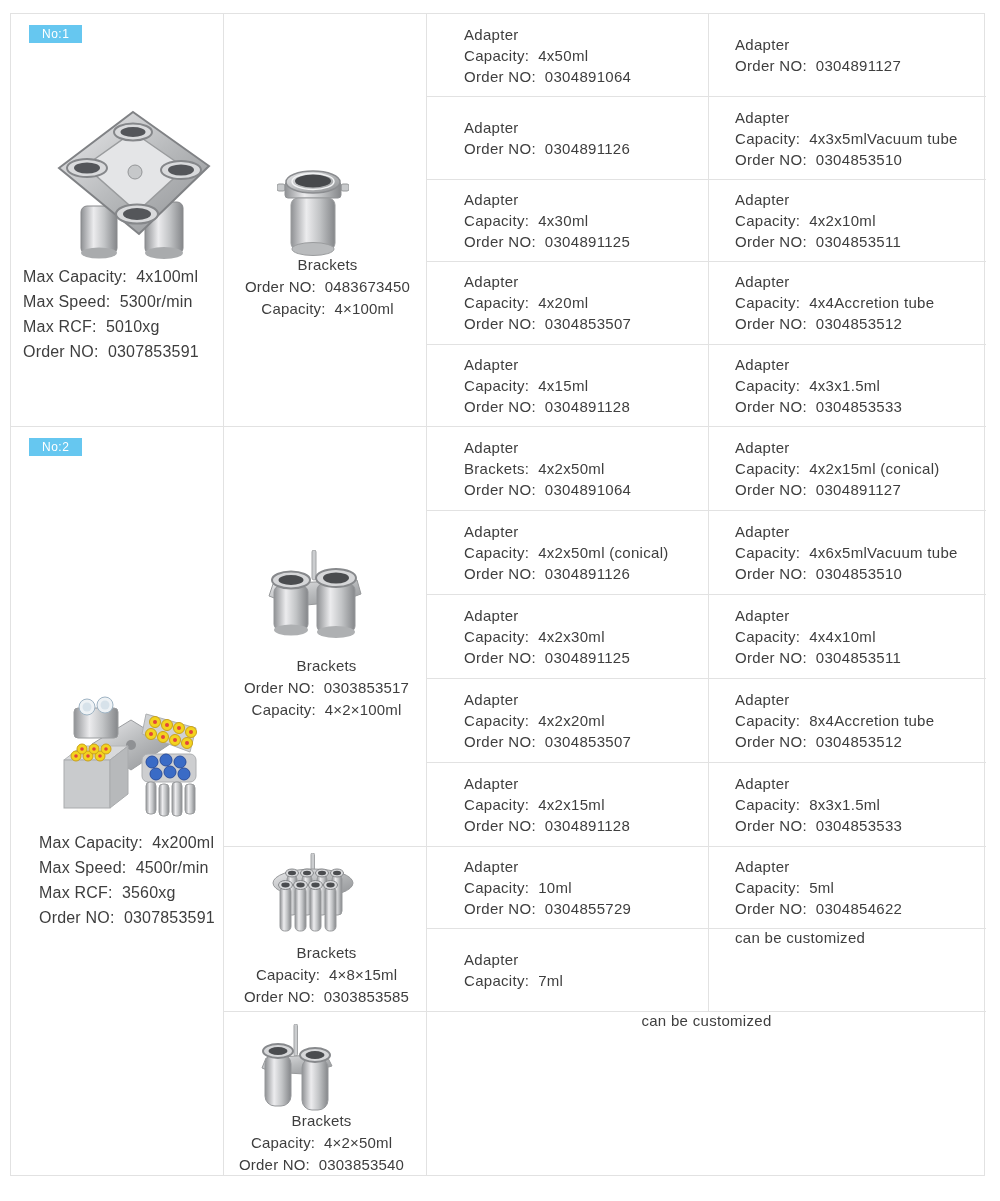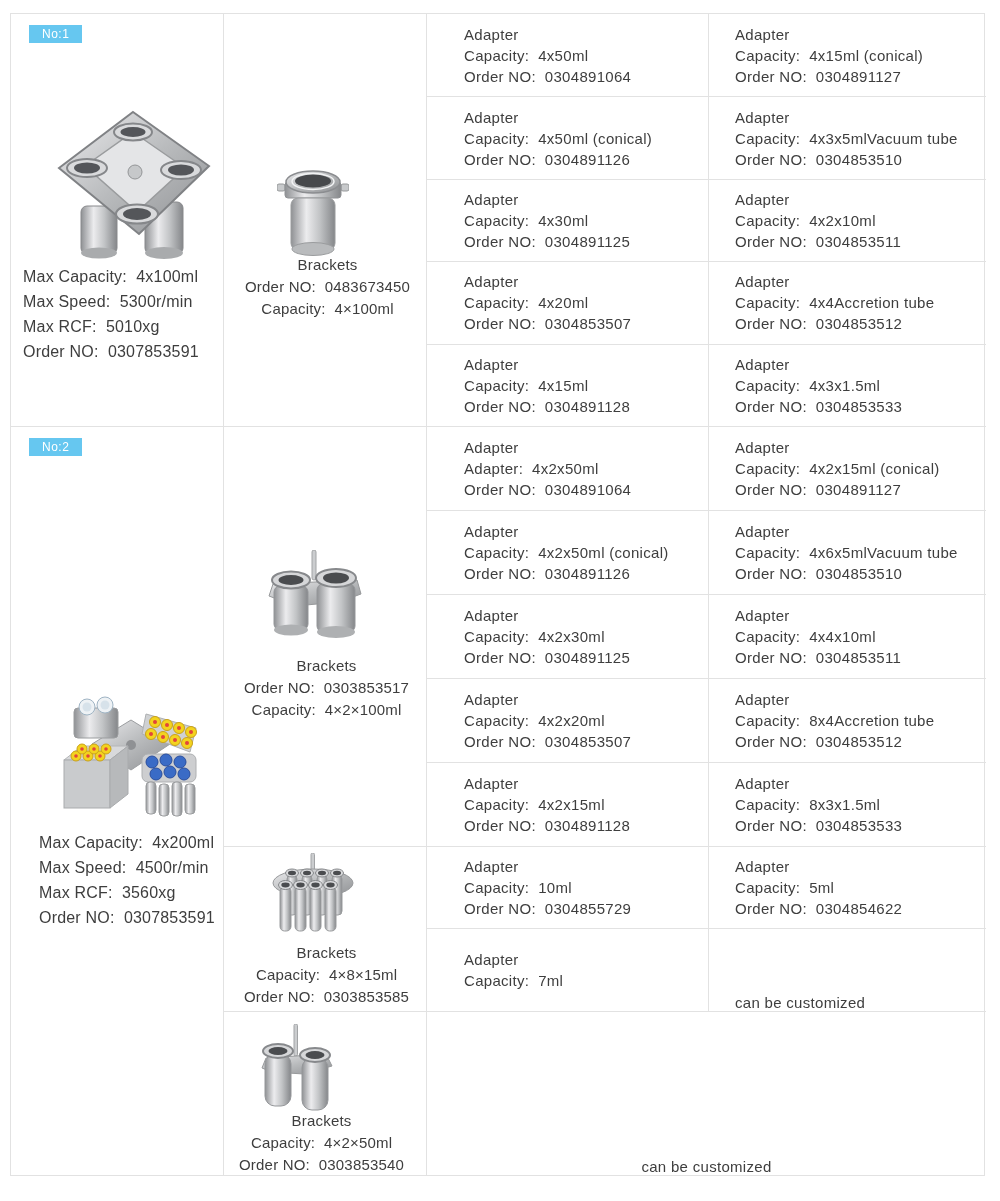--- a/index.html
+++ b/index.html
@@ -34,21 +34,21 @@
   .bracket-text{position:absolute;font-size:15px;line-height:22px;letter-spacing:.2px;}
   .bracket-text div{white-space:pre-wrap;text-align:center;}
   .adapter{
     display:flex;flex-direction:column;justify-content:center;
     font-size:15px;line-height:21px;letter-spacing:.3px;
   }
   .adapter div{white-space:pre-wrap;}
   .pad-a{padding-left:37px;padding-right:8px;}
   .pad-b{padding-left:26px;padding-right:8px;}
   .custom{
-    display:flex;align-items:flex-end;font-size:15px;letter-spacing:.3px;
+    display:flex;align-items:flex-start;font-size:15px;letter-spacing:.3px;
   }
   .custom.center{justify-content:center;}
 </style>
 </head>
 <body>
 
 <svg width="0" height="0" style="position:absolute">
   <defs>
     <linearGradient id="g-steel" x1="0" y1="0" x2="1" y2="1">
       <stop offset="0" stop-color="#ececee"></stop>
@@ -111,42 +111,40 @@
     </div>
   </div>
 
   <div class="cell bl adapter pad-a" style="grid-column:3;grid-row:1">
     <div>Adapter</div>
     <div>Capacity:  4x50ml</div>
     <div>Order NO:  0304891064</div>
   </div>
   <div class="cell bl bt adapter pad-a" style="grid-column:3;grid-row:2">
     <div>Adapter</div>
-    <div>Capacity:  4x50ml (conical)</div>
     <div>Order NO:  0304891126</div>
   </div>
   <div class="cell bl bt adapter pad-a" style="grid-column:3;grid-row:3">
     <div>Adapter</div>
     <div>Capacity:  4x30ml</div>
     <div>Order NO:  0304891125</div>
   </div>
   <div class="cell bl bt adapter pad-a" style="grid-column:3;grid-row:4">
     <div>Adapter</div>
     <div>Capacity:  4x20ml</div>
     <div>Order NO:  0304853507</div>
   </div>
   <div class="cell bl bt adapter pad-a" style="grid-column:3;grid-row:5">
     <div>Adapter</div>
     <div>Capacity:  4x15ml</div>
     <div>Order NO:  0304891128</div>
   </div>
 
   <div class="cell bl adapter pad-b" style="grid-column:4;grid-row:1">
     <div>Adapter</div>
-    <div>Capacity:  4x15ml (conical)</div>
     <div>Order NO:  0304891127</div>
   </div>
   <div class="cell bl bt adapter pad-b" style="grid-column:4;grid-row:2">
     <div>Adapter</div>
     <div>Capacity:  4x3x5mlVacuum tube</div>
     <div>Order NO:  0304853510</div>
   </div>
   <div class="cell bl bt adapter pad-b" style="grid-column:4;grid-row:3">
     <div>Adapter</div>
     <div>Capacity:  4x2x10ml</div>
@@ -250,21 +248,21 @@
     </svg>
     <div class="bracket-text" style="left:20px;top:228px">
       <div>Brackets</div>
       <div>Order NO:  0303853517</div>
       <div>Capacity:  4×2×100ml</div>
     </div>
   </div>
 
   <div class="cell bl bt adapter pad-a" style="grid-column:3;grid-row:6">
     <div>Adapter</div>
-    <div>Adapter:  4x2x50ml</div>
+    <div>Brackets:  4x2x50ml</div>
     <div>Order NO:  0304891064</div>
   </div>
   <div class="cell bl bt adapter pad-a" style="grid-column:3;grid-row:7">
     <div>Adapter</div>
     <div>Capacity:  4x2x50ml (conical)</div>
     <div>Order NO:  0304891126</div>
   </div>
   <div class="cell bl bt adapter pad-a" style="grid-column:3;grid-row:8">
     <div>Adapter</div>
     <div>Capacity:  4x2x30ml</div>

